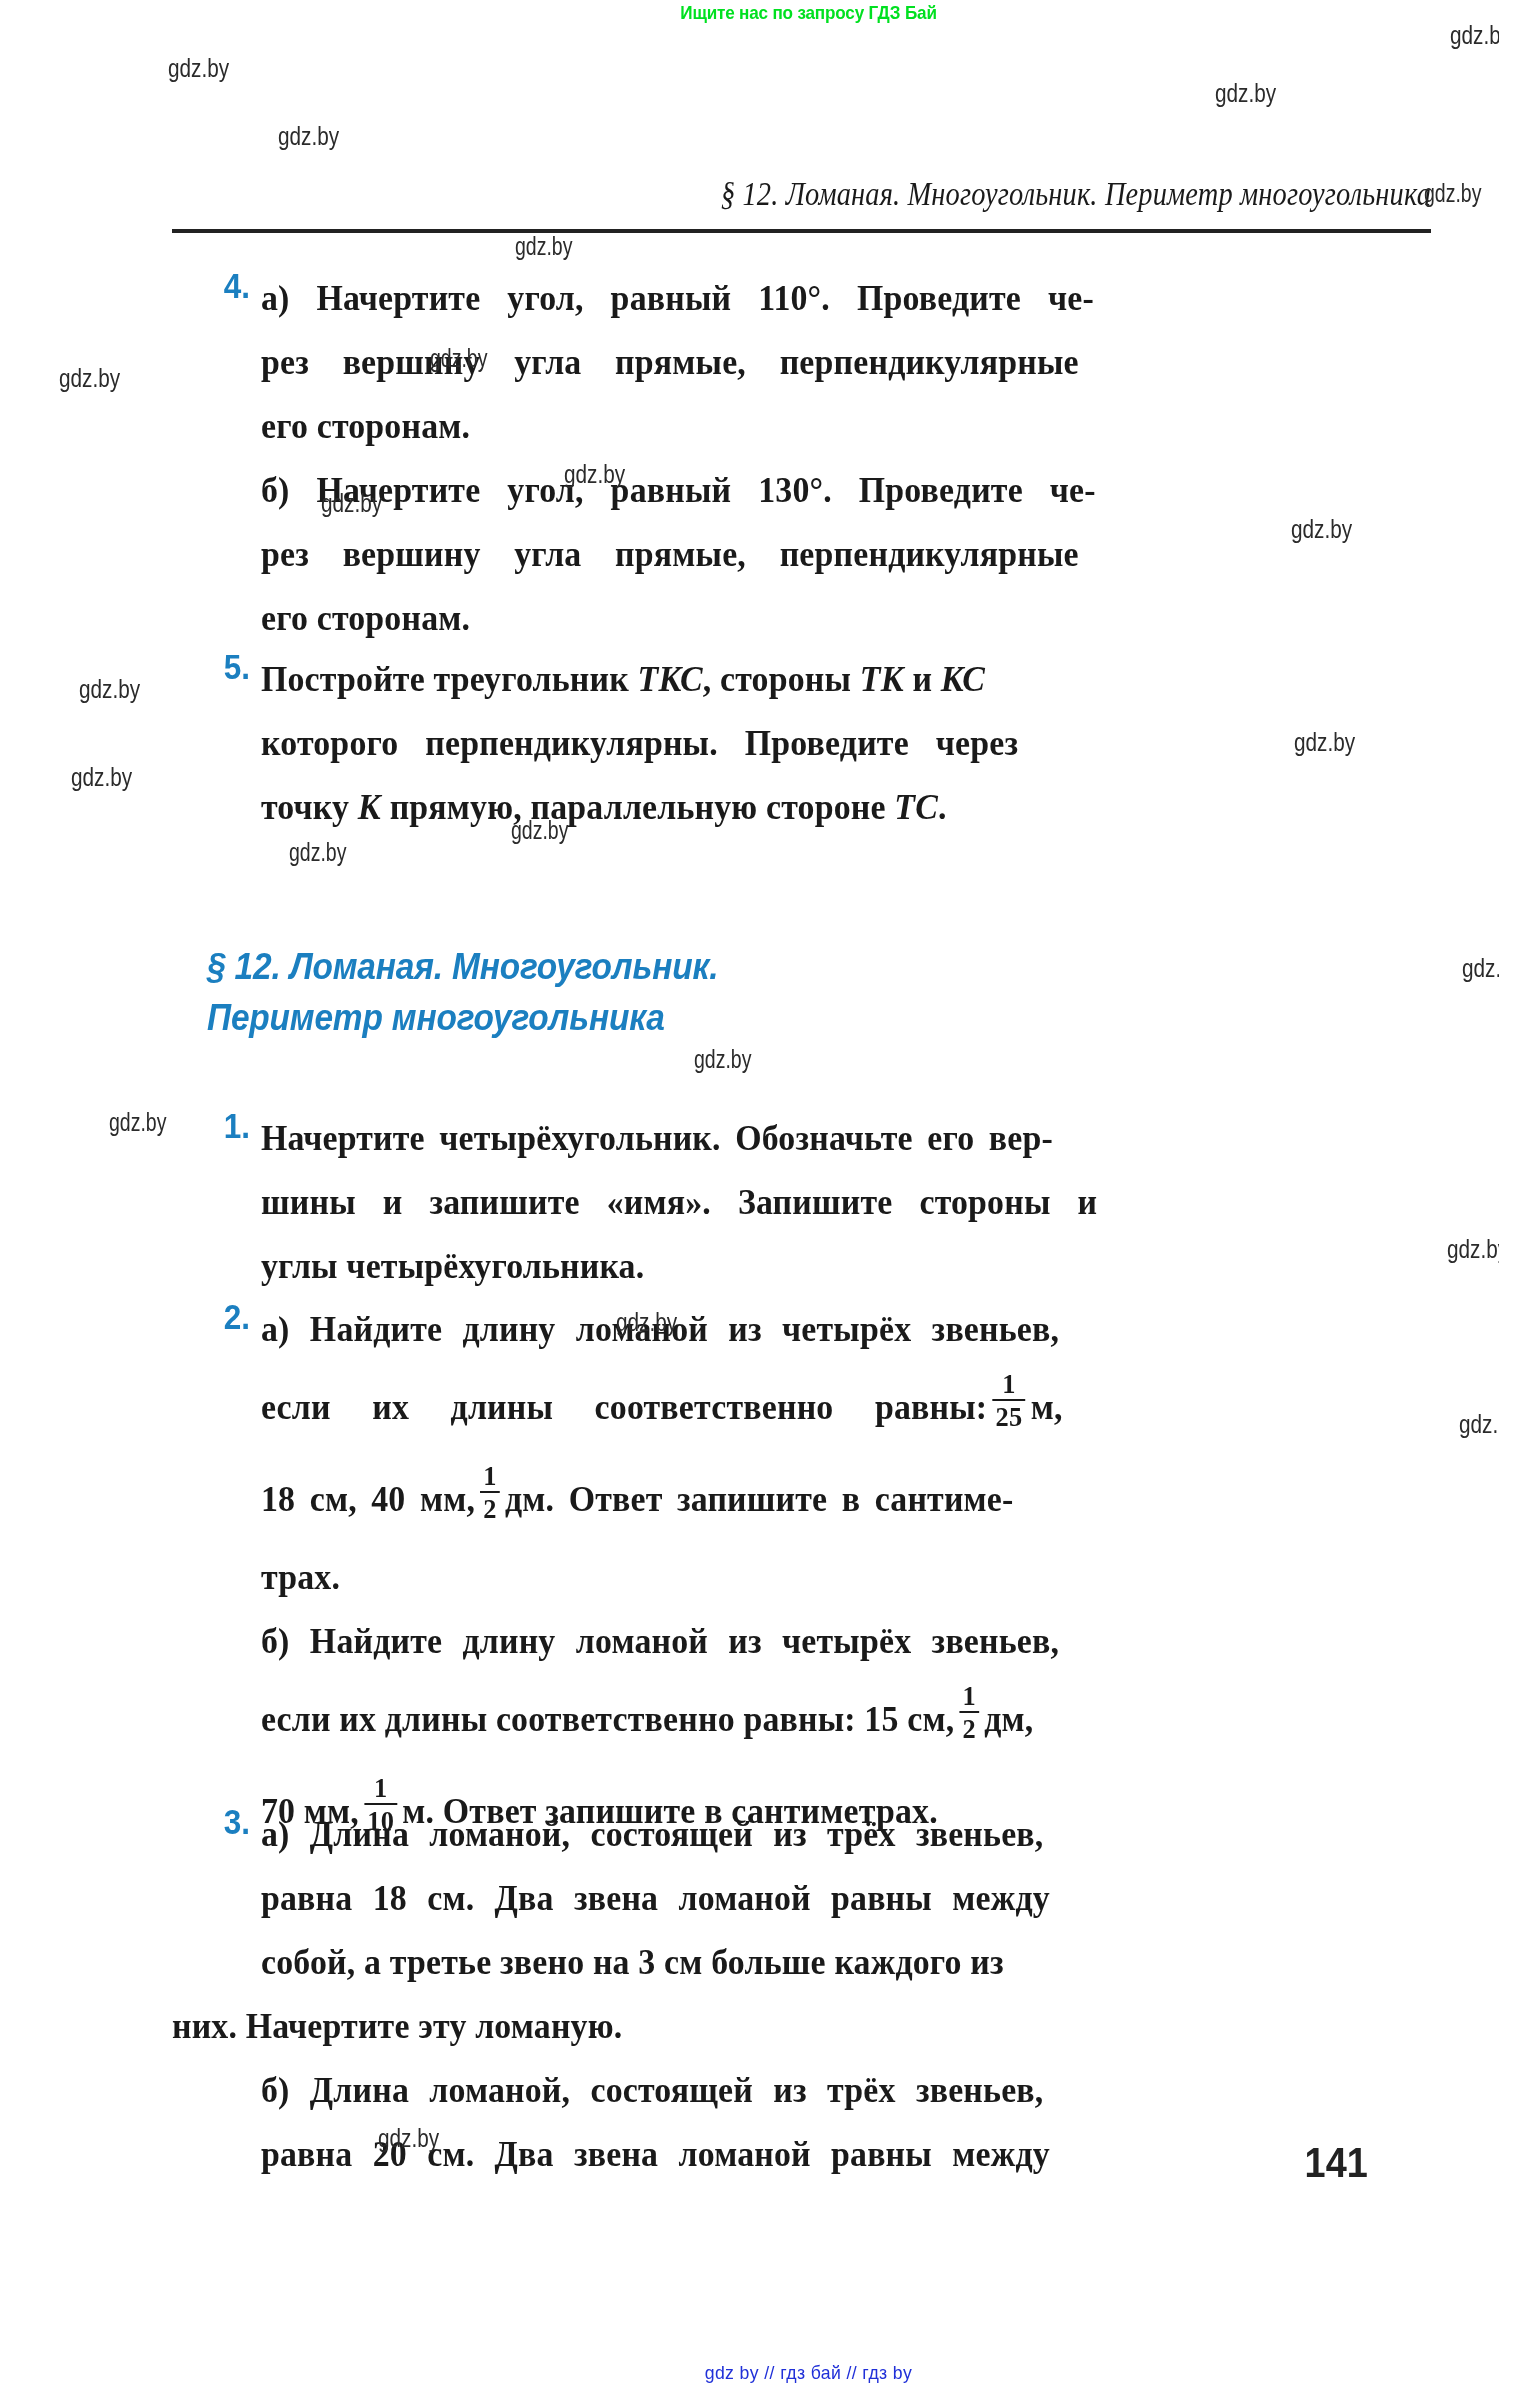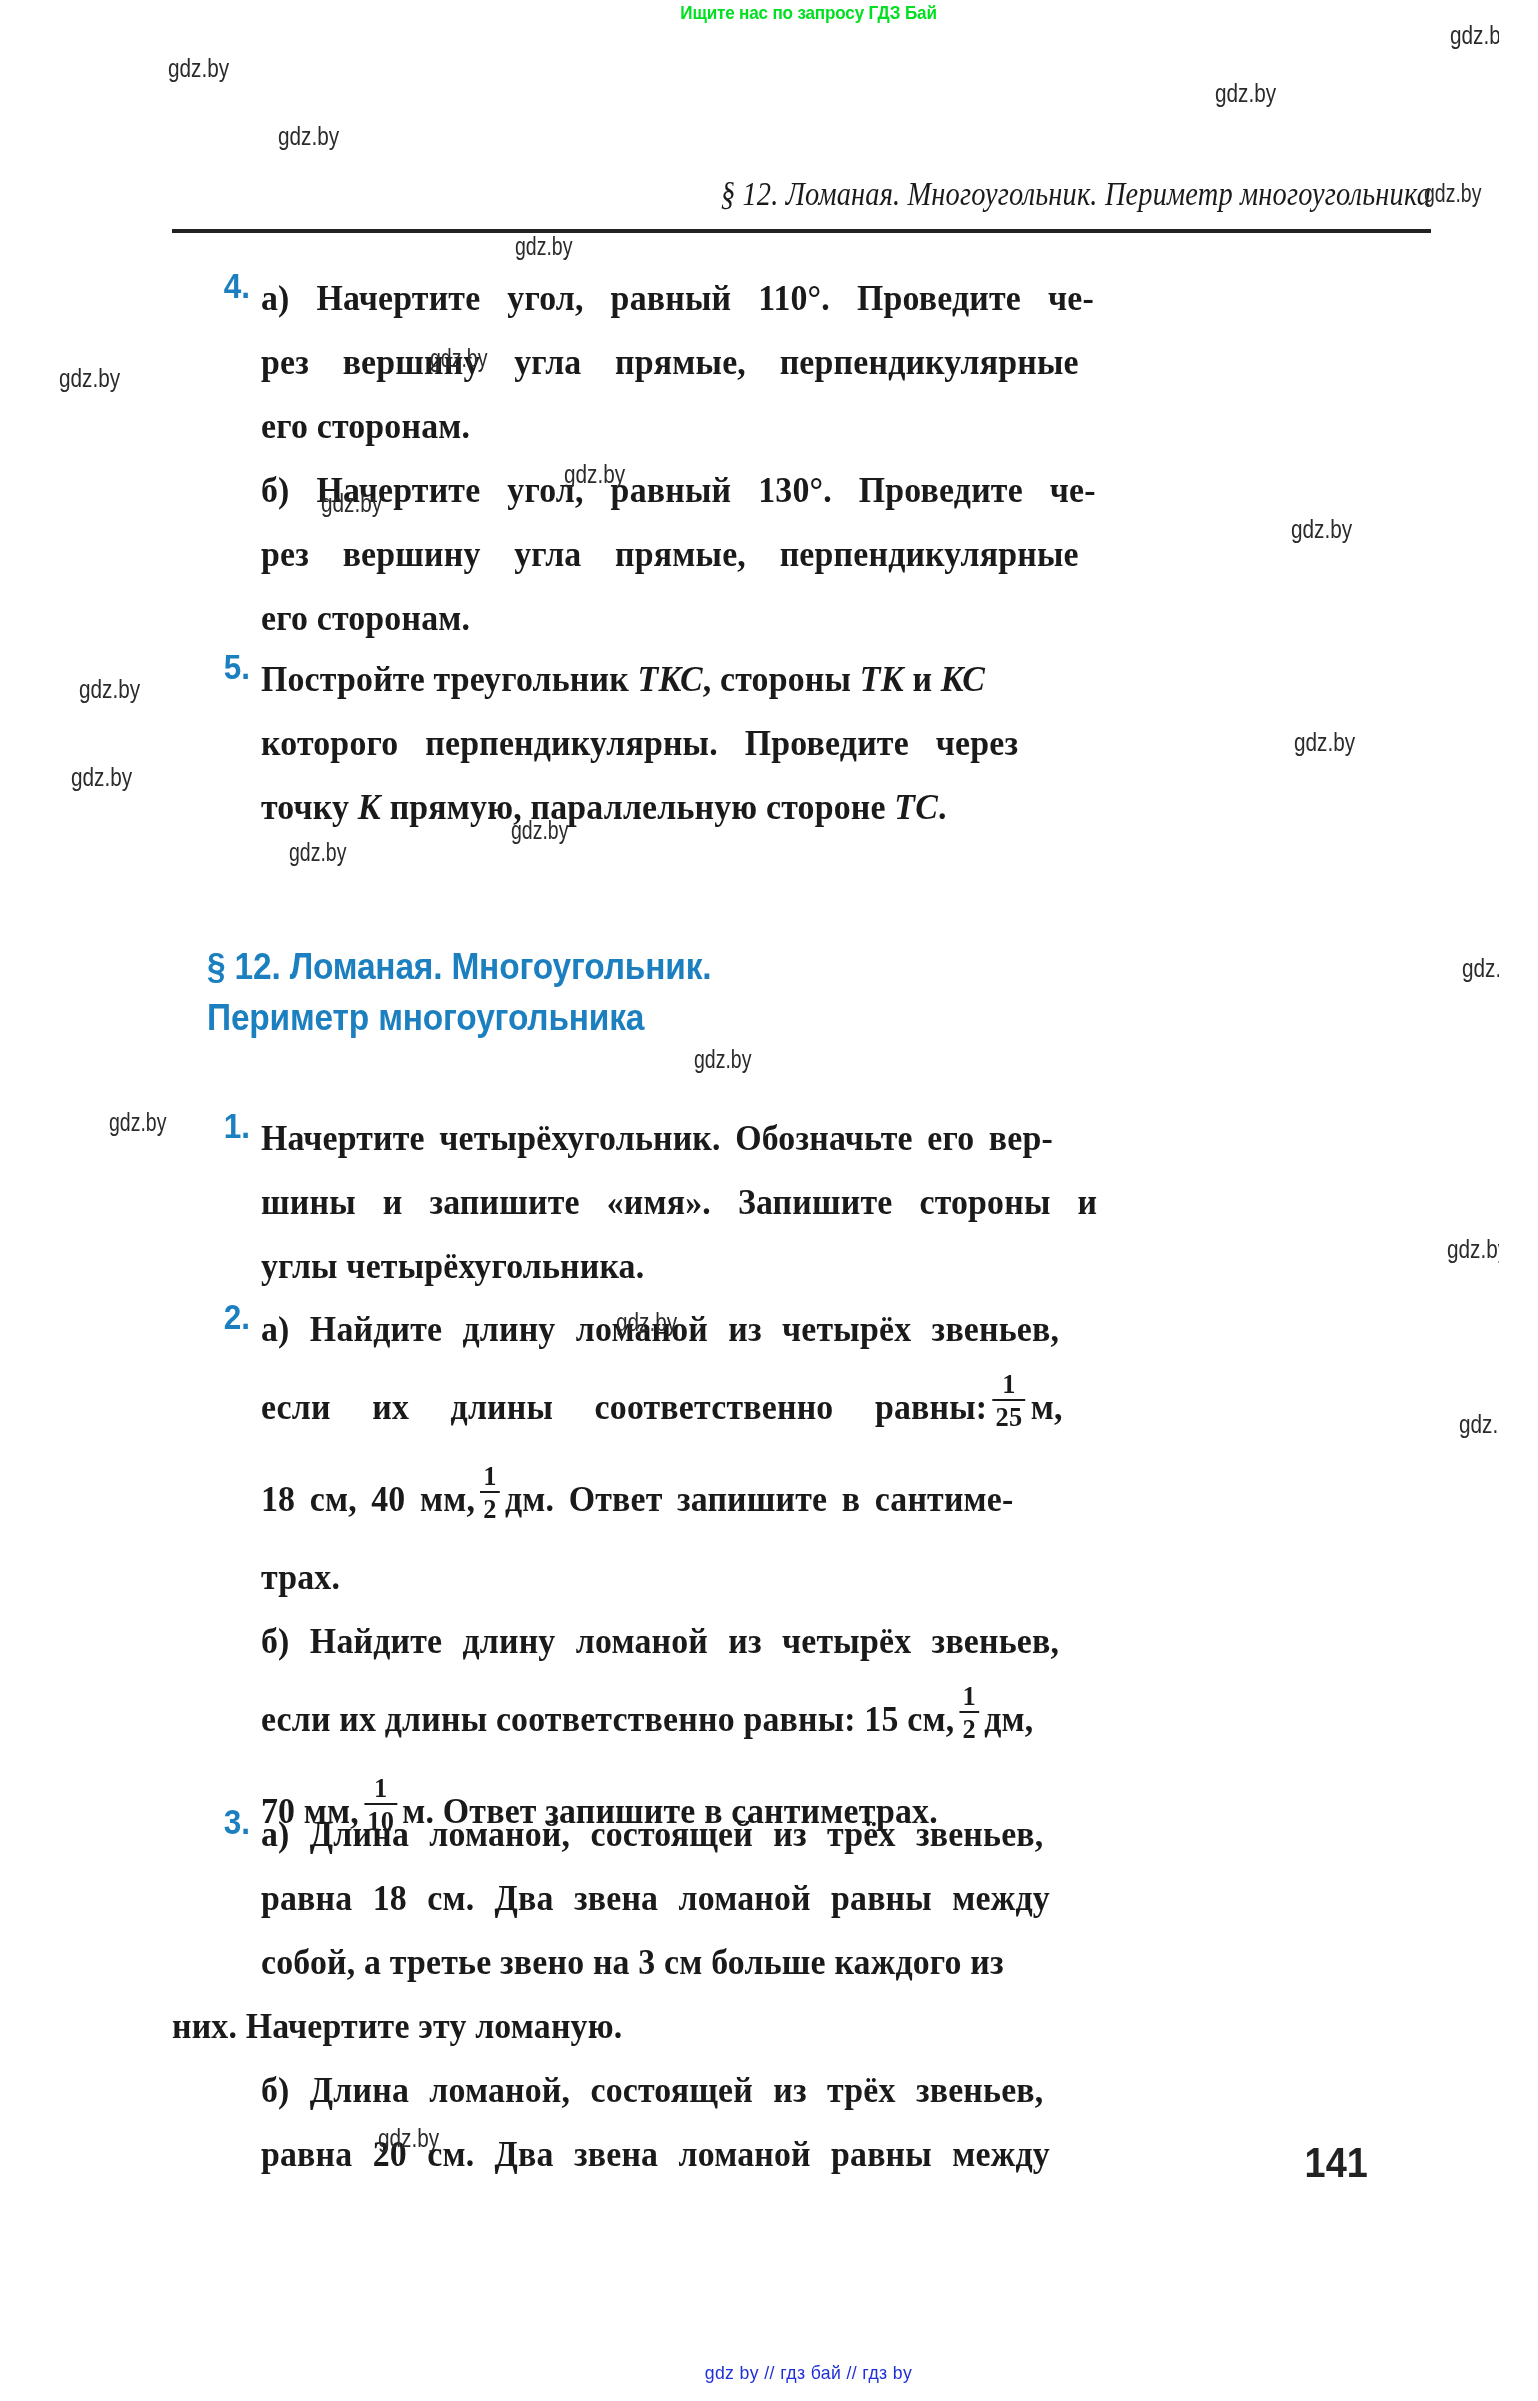--- a/index.html
+++ b/index.html
@@ -204,21 +204,21 @@
 
     <div class="task" style="height:195px;">
       <div class="tnum">5.</div>
       <div class="tbody">
         <div class="ln lead"><span>Постройте треугольник </span><i>ТКС</i><span>, стороны </span><i>ТК</i><span> и </span><i>КС</i></div>
         <div class="ln ws3">которого перпендикулярны. Проведите через</div>
         <div class="ln"><span>точку </span><i>К</i><span> прямую, параллельную стороне </span><i>ТС</i><span>.</span></div>
       </div>
     </div>
 
-    <div style="margin-top:99px; margin-left:35px; height:165px;">
+    <div style="margin-top:99px; margin-left:35px; height:165px;font-style:italic;">
       <div class="sect">§ 12. Ломаная. Многоугольник.</div>
       <div class="sect">Периметр многоугольника</div>
     </div>
 
     <div class="task" style="height:191px;">
       <div class="tnum">1.</div>
       <div class="tbody">
         <div class="ln lead ws1">Начертите четырёхугольник. Обозначьте его вер-</div>
         <div class="ln ws3">шины и запишите «имя». Запишите стороны и</div>
         <div class="ln">углы четырёхугольника.</div>

